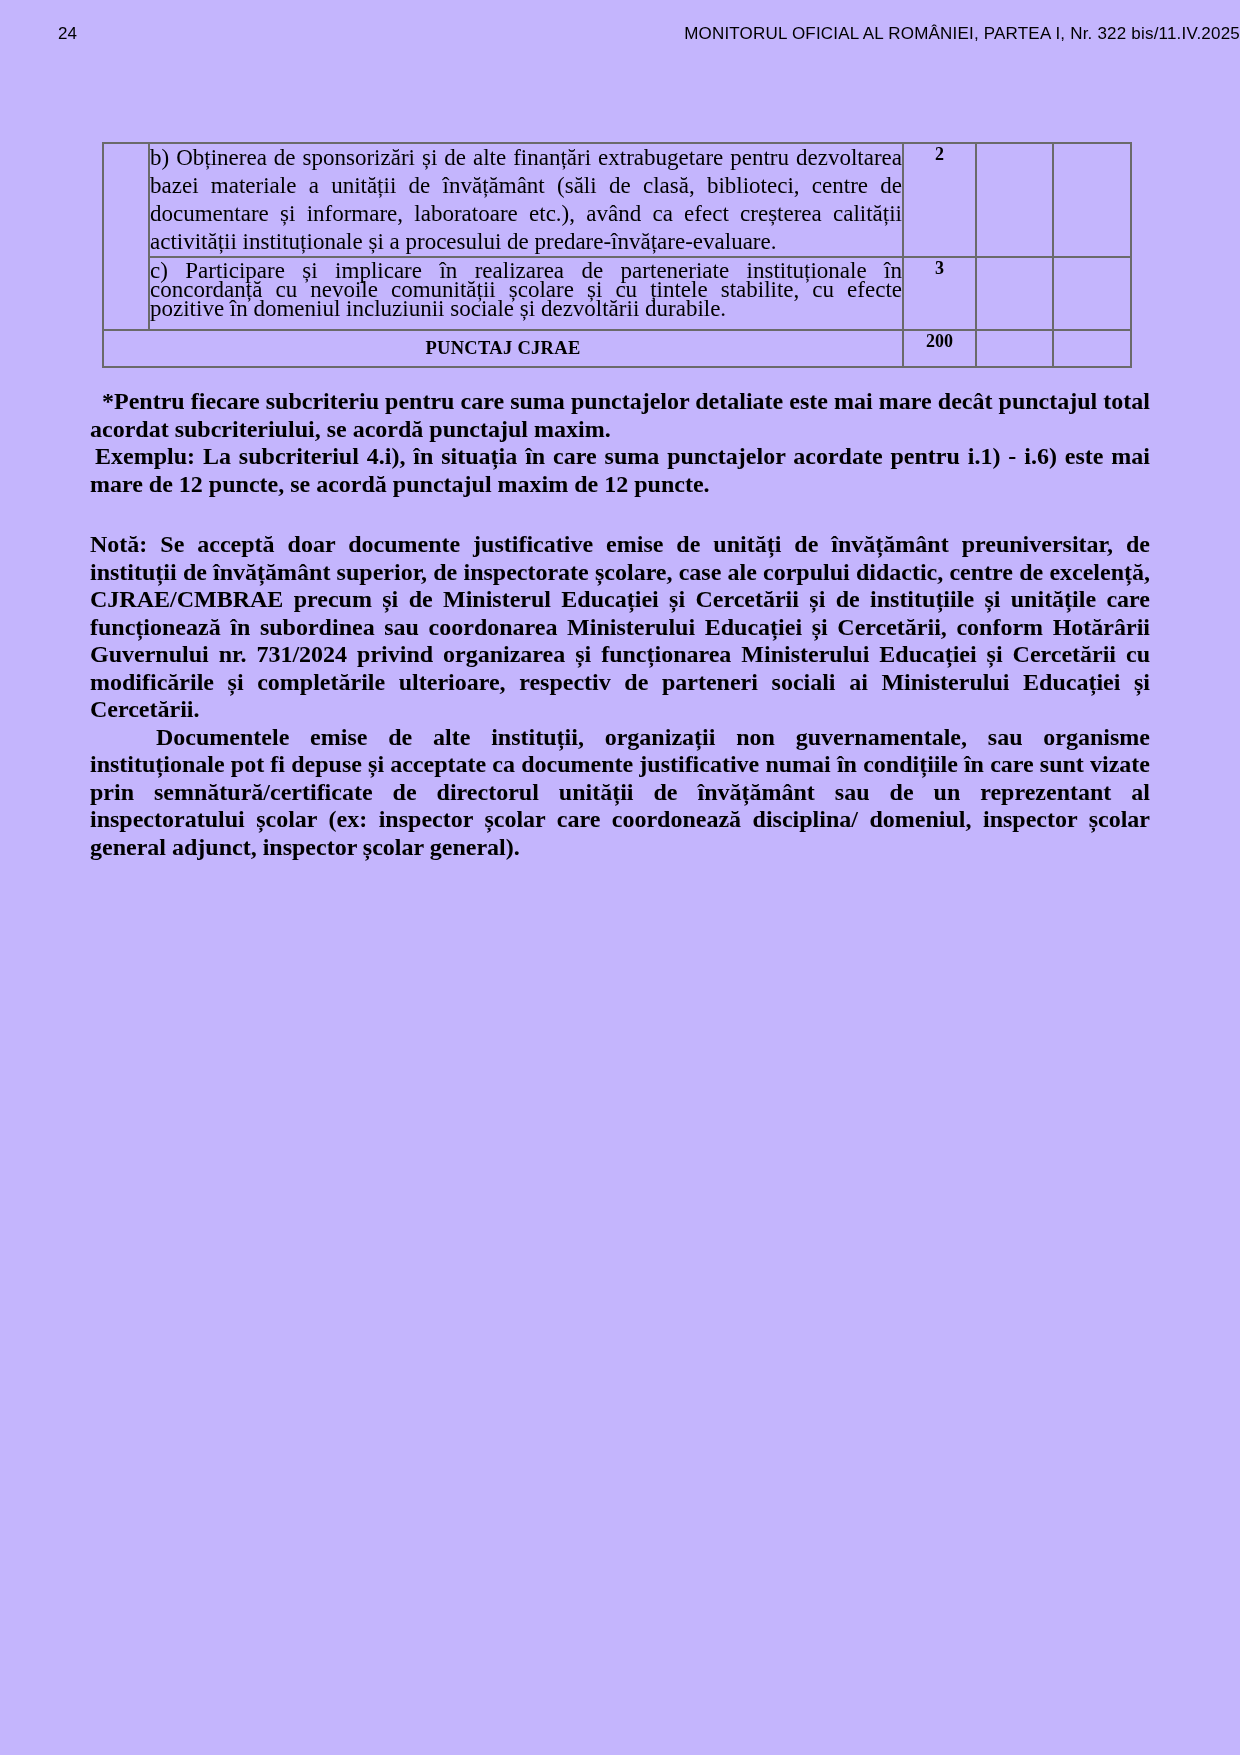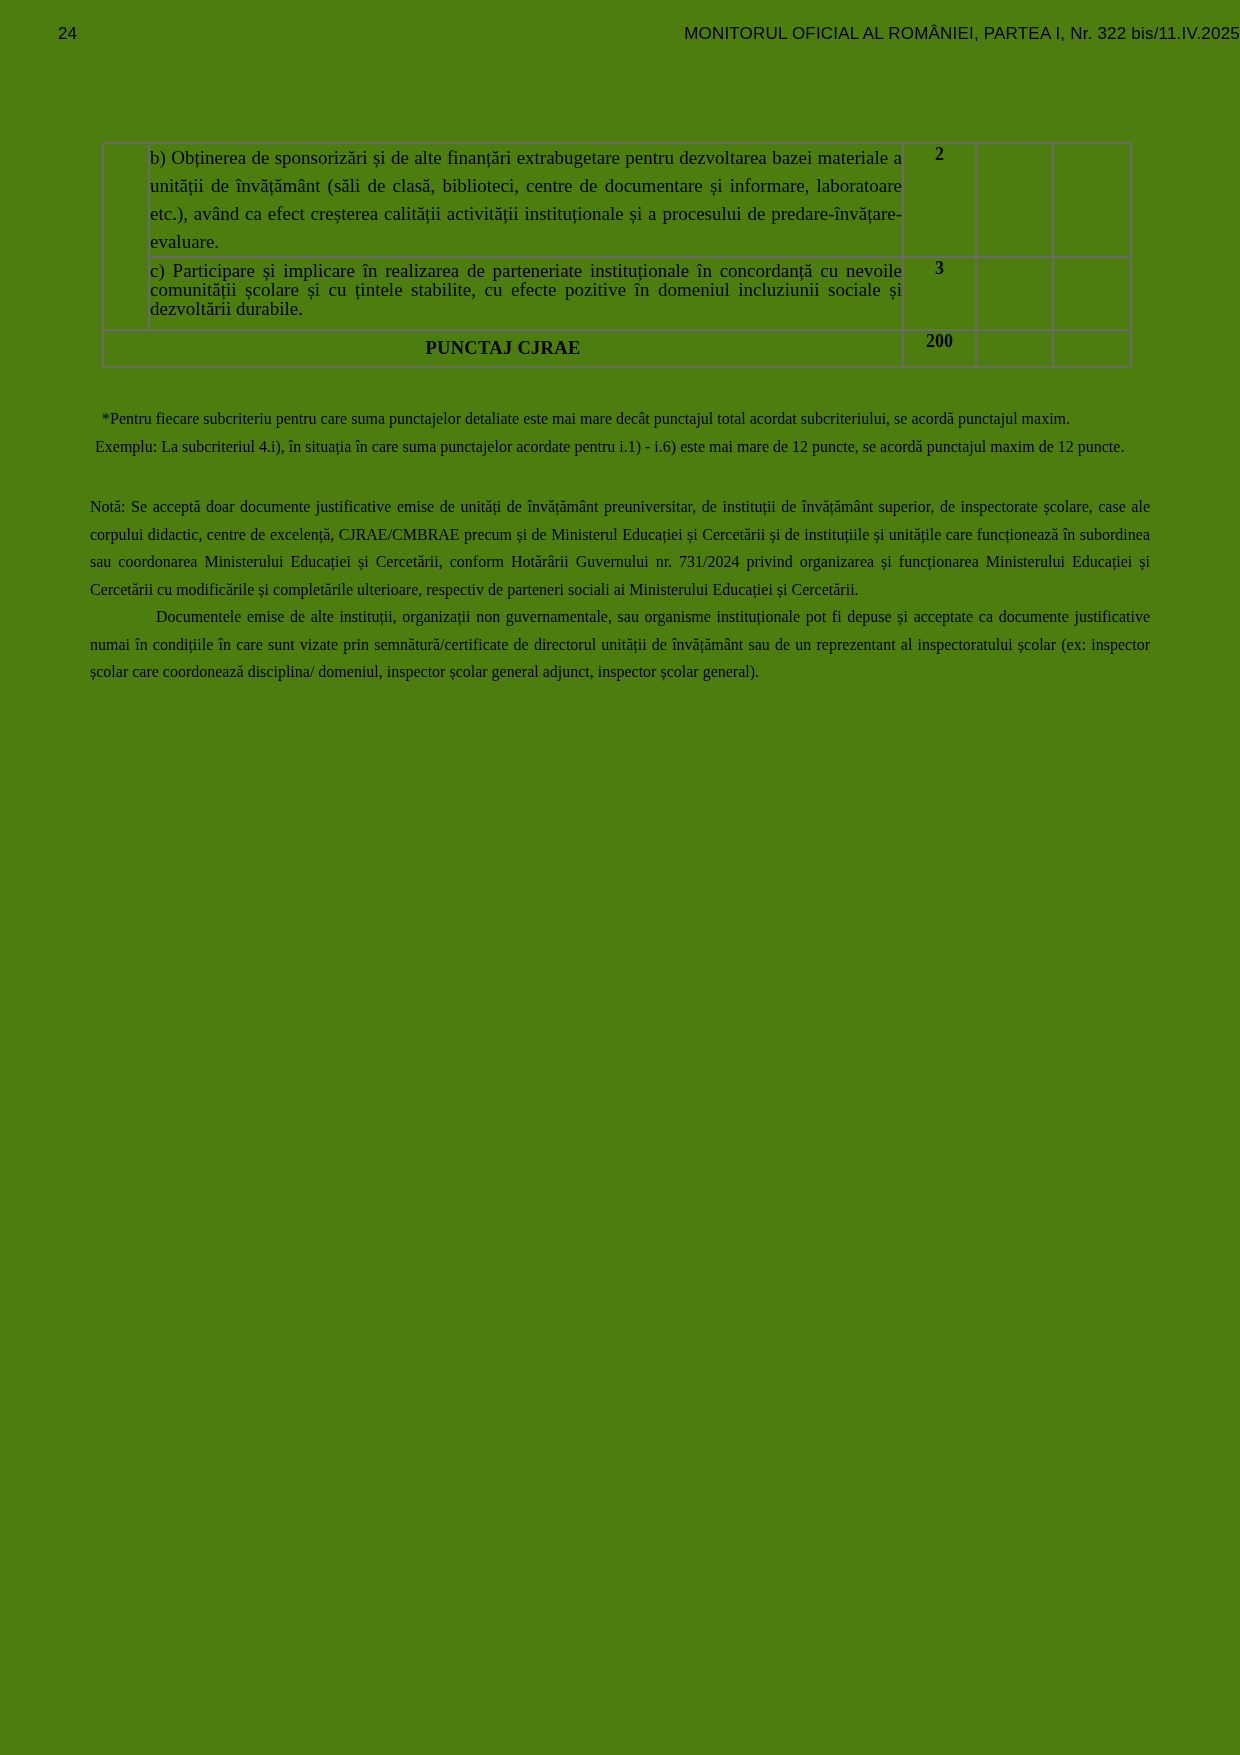--- a/index.html
+++ b/index.html
@@ -4,21 +4,21 @@
 <style>
   html, body {
     margin: 0;
     padding: 0;
     background: #ffffff;
   }
   .page {
     position: relative;
     width: 1240px;
     height: 1755px;
-    background: #4d7c0f;
+    background: #c4b5fd;
     color: #000000;
     font-family: "Liberation Serif", serif;
     overflow: hidden;
   }
   
   .header-pagenum {
     position: absolute;
     left: 58px;
     top: 24px;
     font-family: "Liberation Sans", sans-serif;
@@ -44,21 +44,21 @@
     border-collapse: collapse;
     table-layout: fixed;
   }
   table.scoring td {
     border: 2px solid #6a6a6a;
     vertical-align: top;
     padding: 0;
   }
   .cell-text {
     padding: 2px 10px 2px 12px;
-    font-size: 19px;
+    font-size: 23px;
     line-height: 28px;
     text-align: justify;
     margin-top: 28px;
   }
   tr.row-c .cell-text {
     line-height: 19px;
     padding-top: 3px;
   }
   .cell-points {
     text-align: center;
@@ -74,25 +74,26 @@
     text-align: center;
     font-weight: bold;
     font-size: 18.5px;
     vertical-align: middle !important;
     letter-spacing: 0.3px;
   }
   
   .notes {
     position: absolute;
     left: 90px;
-    top: 405px;
+    top: 388px;
     width: 1060px;
-    font-size: 16px;
+    font-size: 24px;
     line-height: 27.5px;
     text-align: justify;
+    font-weight: bold;
   }
   .notes p { margin: 0; }
   .p-asterisk { text-indent: 12px; }
   .p-example  { text-indent: 5px;  }
   .p-nota     { margin-top: 33px !important; }
   .p-docs     { text-indent: 66px; }
 </style>
 </head>
 <body>
 

